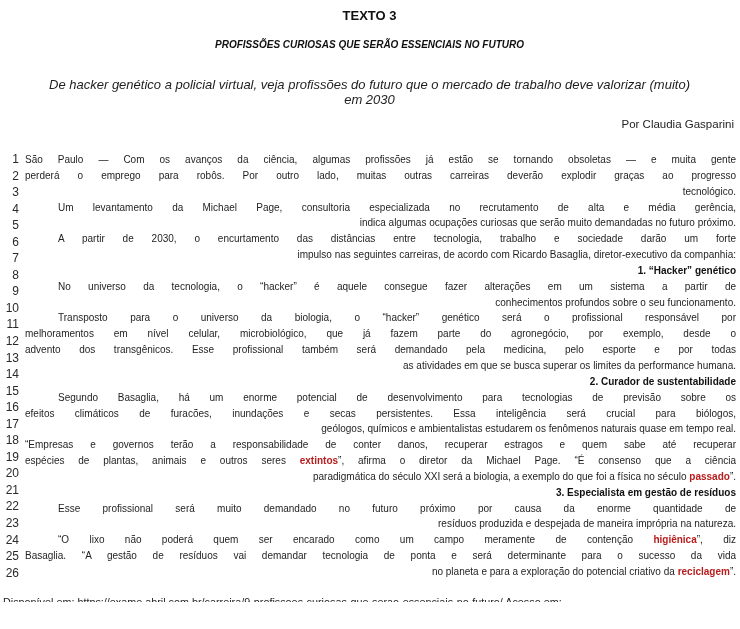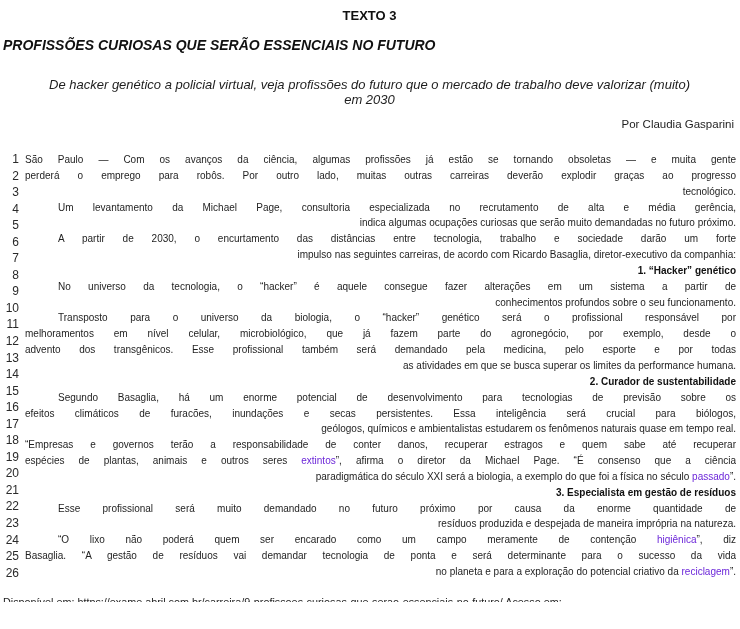--- a/index.html
+++ b/index.html
@@ -15,24 +15,24 @@
     overflow: hidden;
   }
   .kicker {
     text-align: center;
     font-weight: bold;
     font-size: 13px;
     line-height: 15px;
     color: #111;
   }
   .title {
-    text-align: left;
+    text-align: center;
     font-weight: bold;
     font-style: italic;
-    font-size: 14px;
+    font-size: 10px;
     line-height: 16px;
     margin-top: 14px;
     color: #111;
   }
   .subtitle {
     text-align: center;
     font-style: italic;
     font-size: 13px;
     line-height: 15px;
     margin-top: 24px;
@@ -69,21 +69,21 @@
     height: 15.85px;
     overflow: hidden;
     text-align: right;
   }
   .line.just {
     text-align: justify;
     text-align-last: justify;
   }
   .line.ind { padding-left: 33px; }
   .line.head { font-weight: bold; color: #111; }
-  .b { font-weight: normal; color: #6d28d9; }
+  .b { font-weight: bold; color: #b91c1c; }
   .footer {
     text-align: left;
     font-size: 10.8px;
     line-height: 13.5px;
     margin-top: 16px;
     padding-right: 2px;
   }
 </style>
 </head>
 <body>

